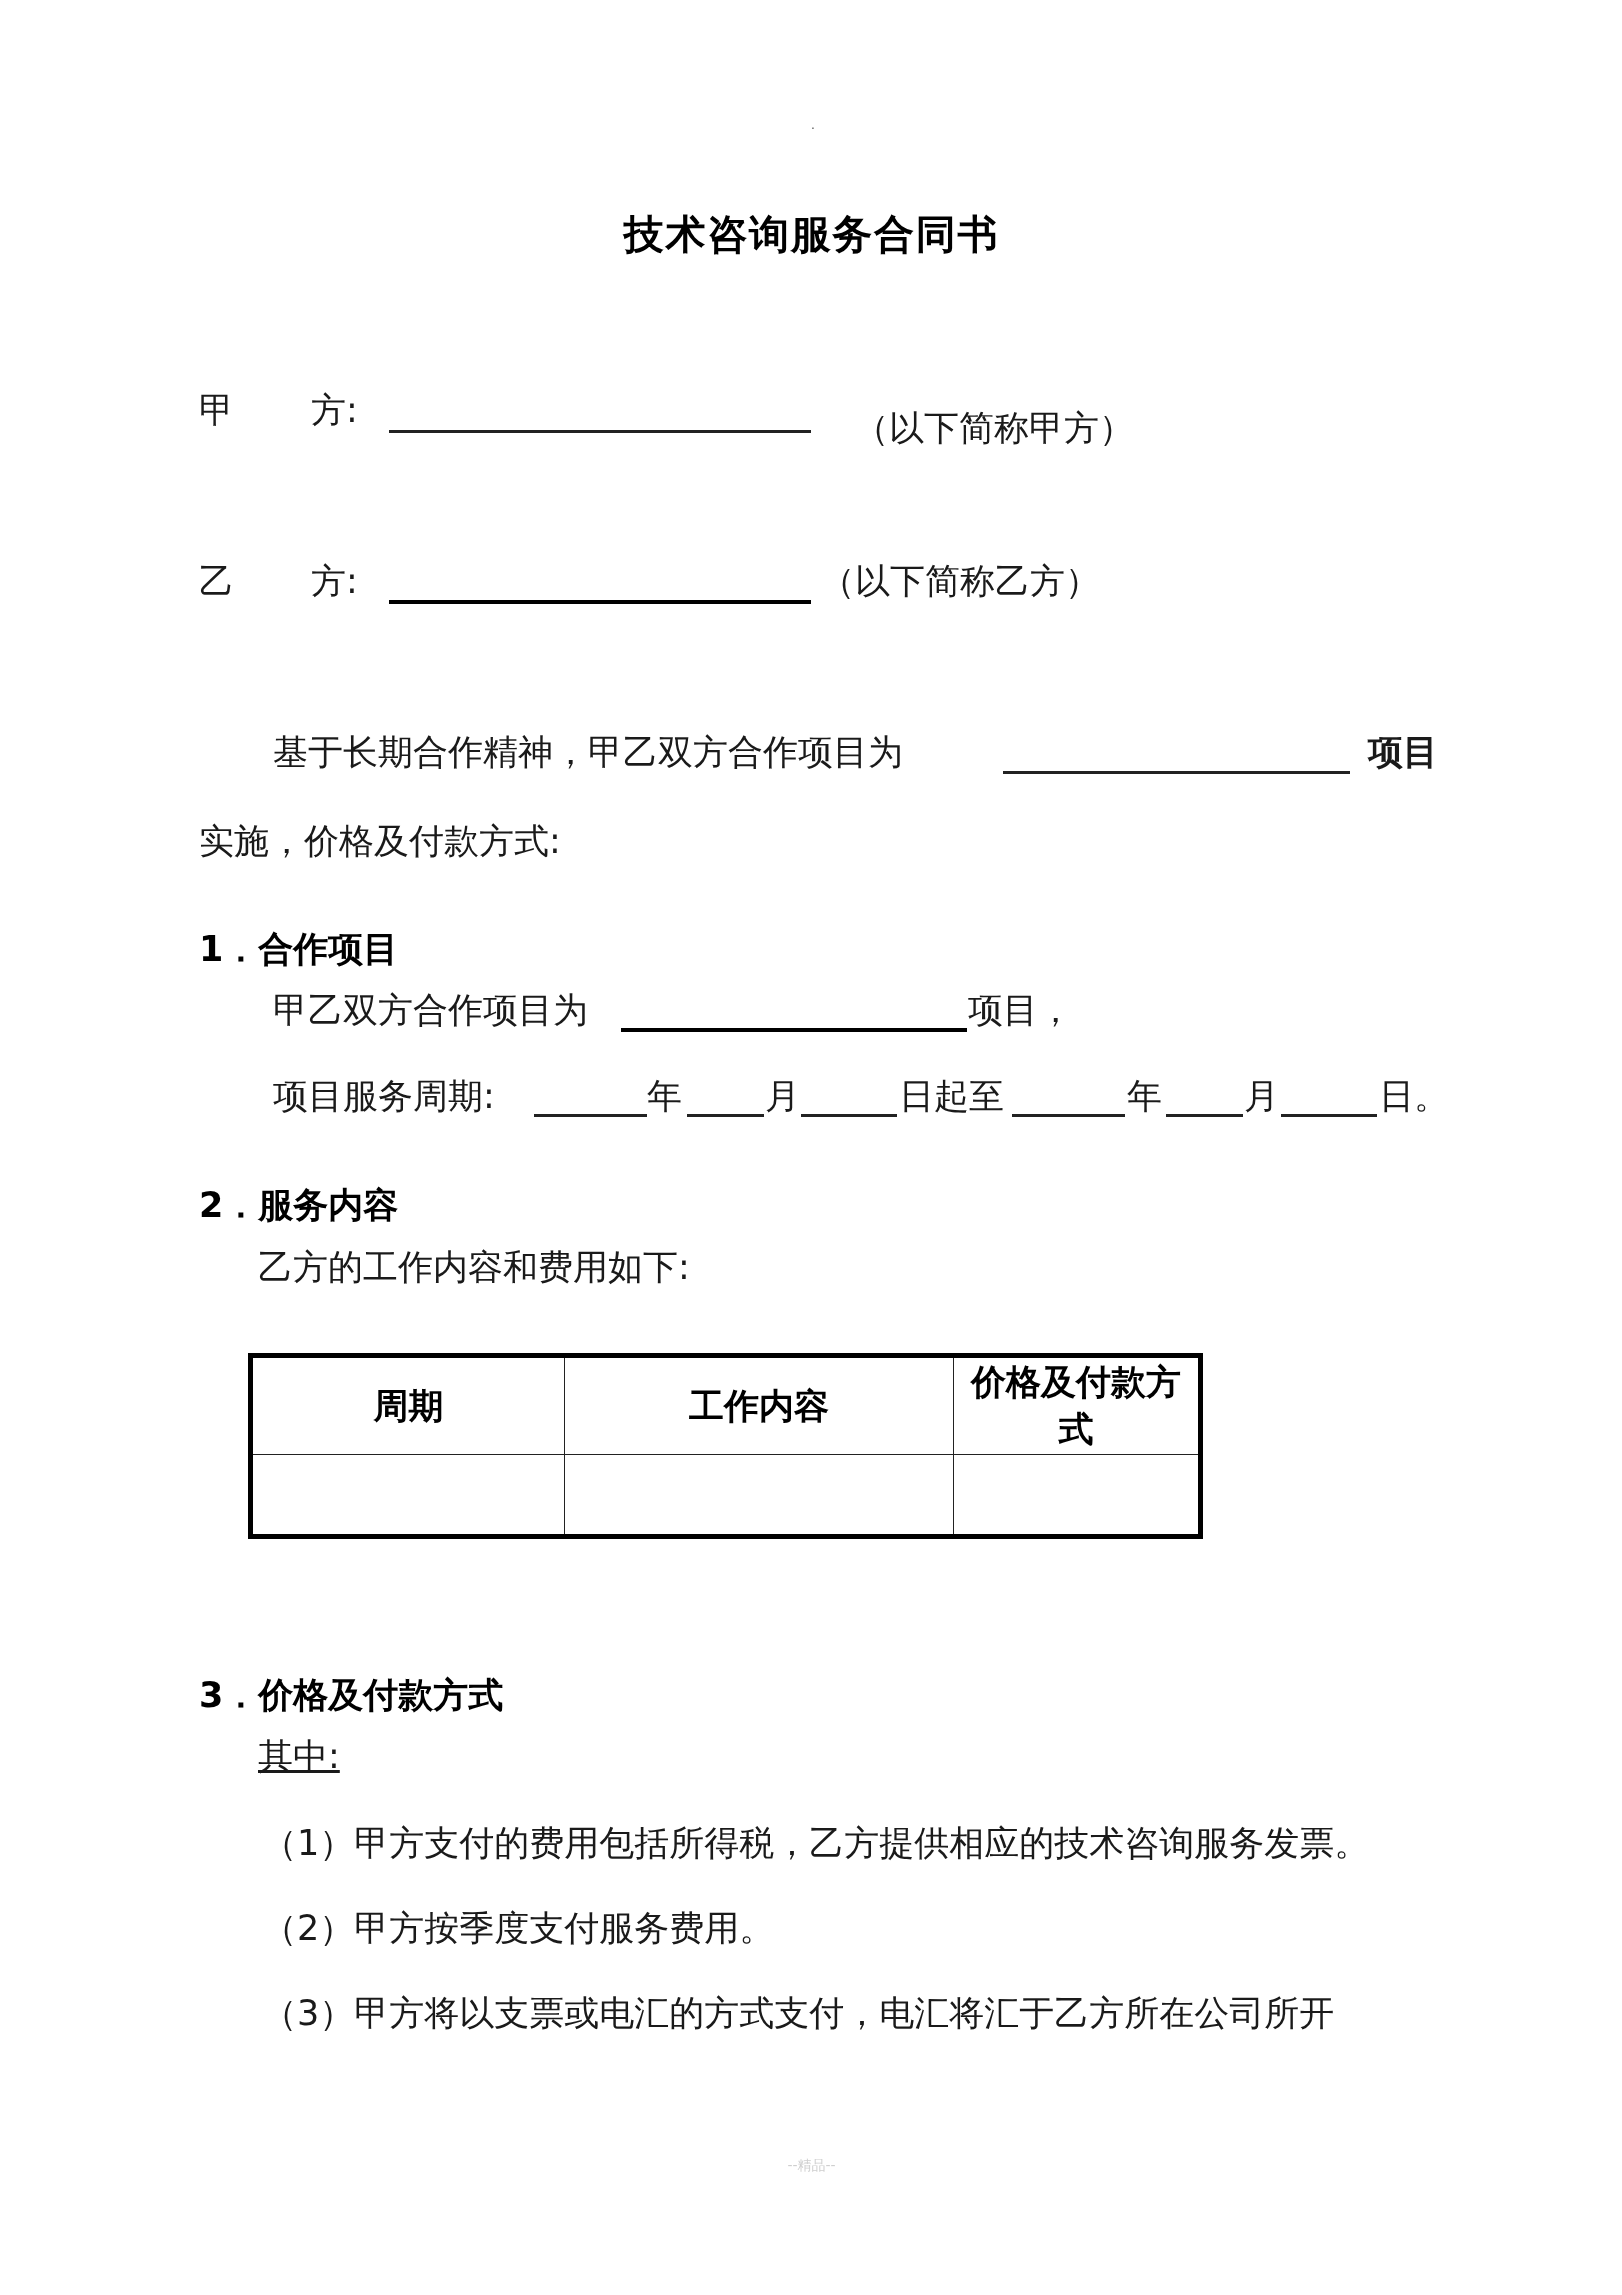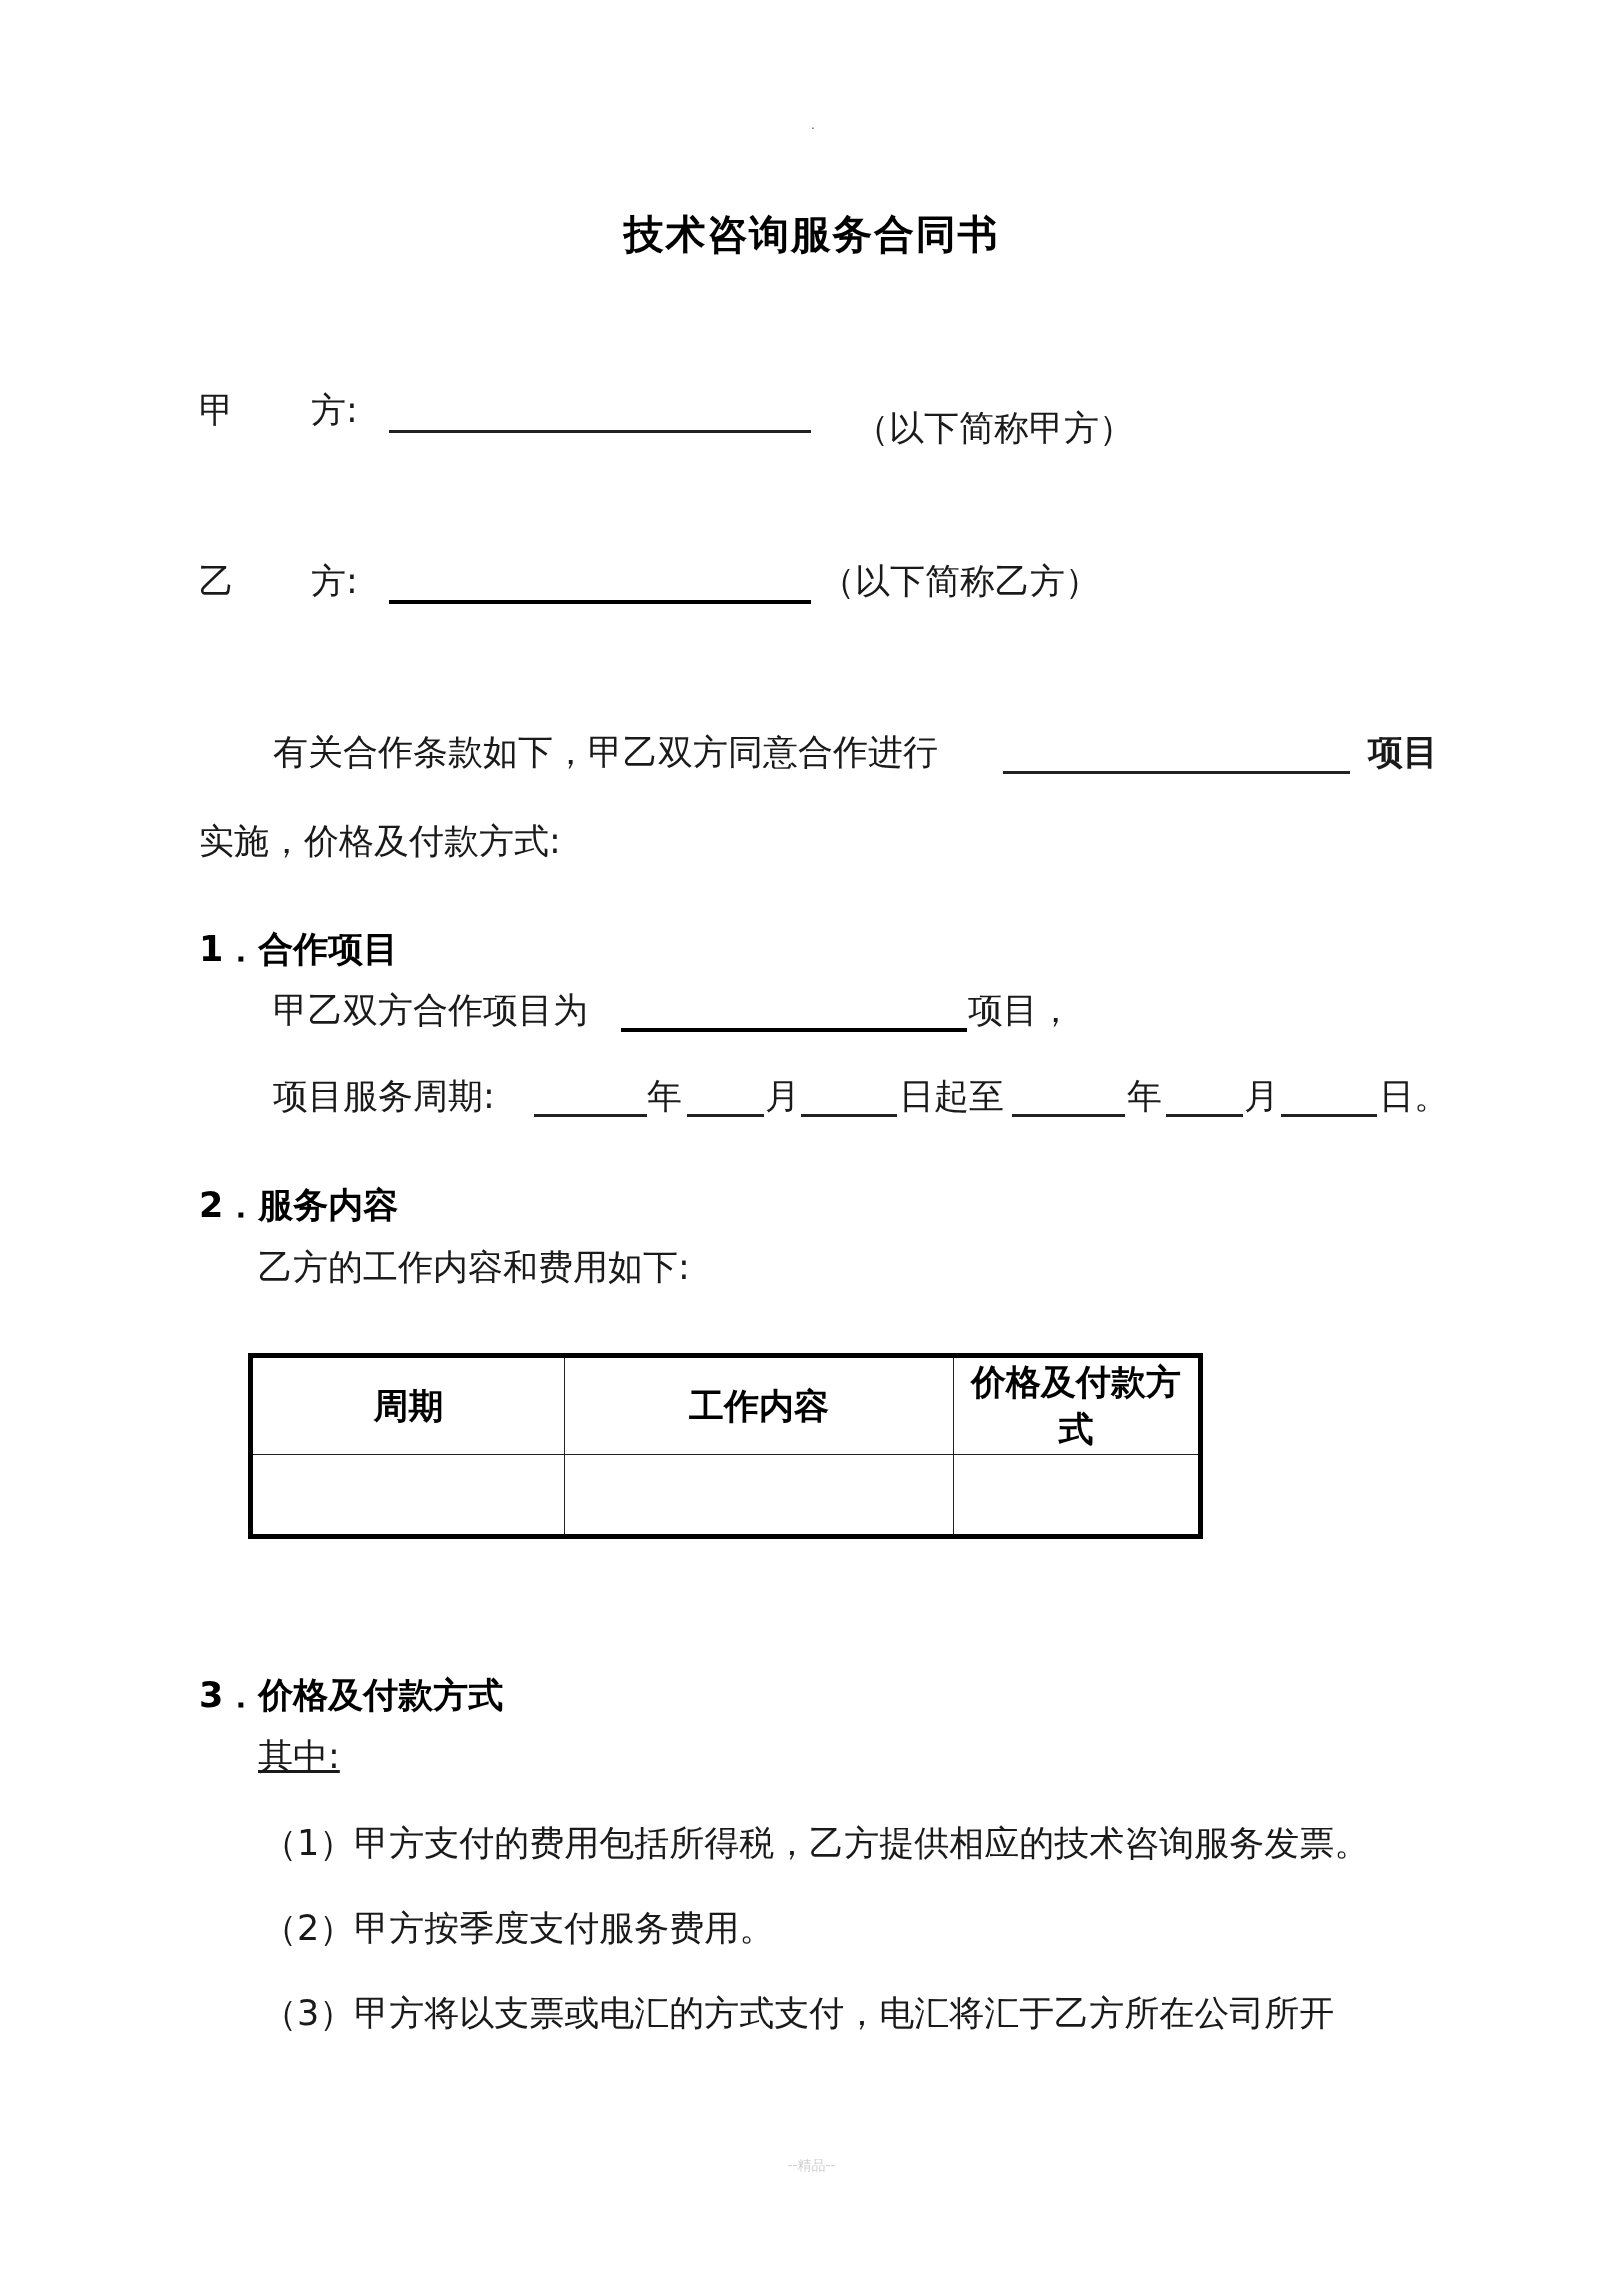--- a/index.html
+++ b/index.html
@@ -33,21 +33,21 @@
 </div>
 
 <div>
   <div class="abs txt" style="left:199px; top:560px;">乙</div>
   <div class="abs txt" style="left:311px; top:560px;">方:</div>
   <div class="abs" style="left:389px; top:564px; width:422px; height:38px;"></div>
   <div class="uline thick" style="left:389px; top:600px; width:422px;"></div>
   <div class="abs txt" style="left:820px; top:560px;">（以下简称乙方）</div>
 </div>
 
-<div class="abs txt" style="left:273px; top:731px;">有关合作条款如下，甲乙双方同意合作进行</div>
+<div class="abs txt" style="left:273px; top:731px;">基于长期合作精神，甲乙双方合作项目为</div>
 <div class="abs" style="left:1003px; top:735px; width:347px; height:38px;"></div>
 <div class="uline" style="left:1003px; top:771px; width:347px;"></div>
 <div class="abs txt" style="left:1368px; top:731px;font-weight:bold;">项目</div>
 <div class="abs txt" style="left:199px; top:820px;">实施，价格及付款方式:</div>
 
 <div class="abs txt bold" style="left:199px; top:904px;">1．合作项目</div>
 <div class="abs txt" style="left:273px; top:989px;">甲乙双方合作项目为</div>
 <div class="abs" style="left:621px; top:993px; width:346px; height:38px;"></div>
 <div class="uline thick" style="left:621px; top:1028px; width:346px;"></div>
 <div class="abs txt" style="left:968px; top:989px;">项目，</div>

